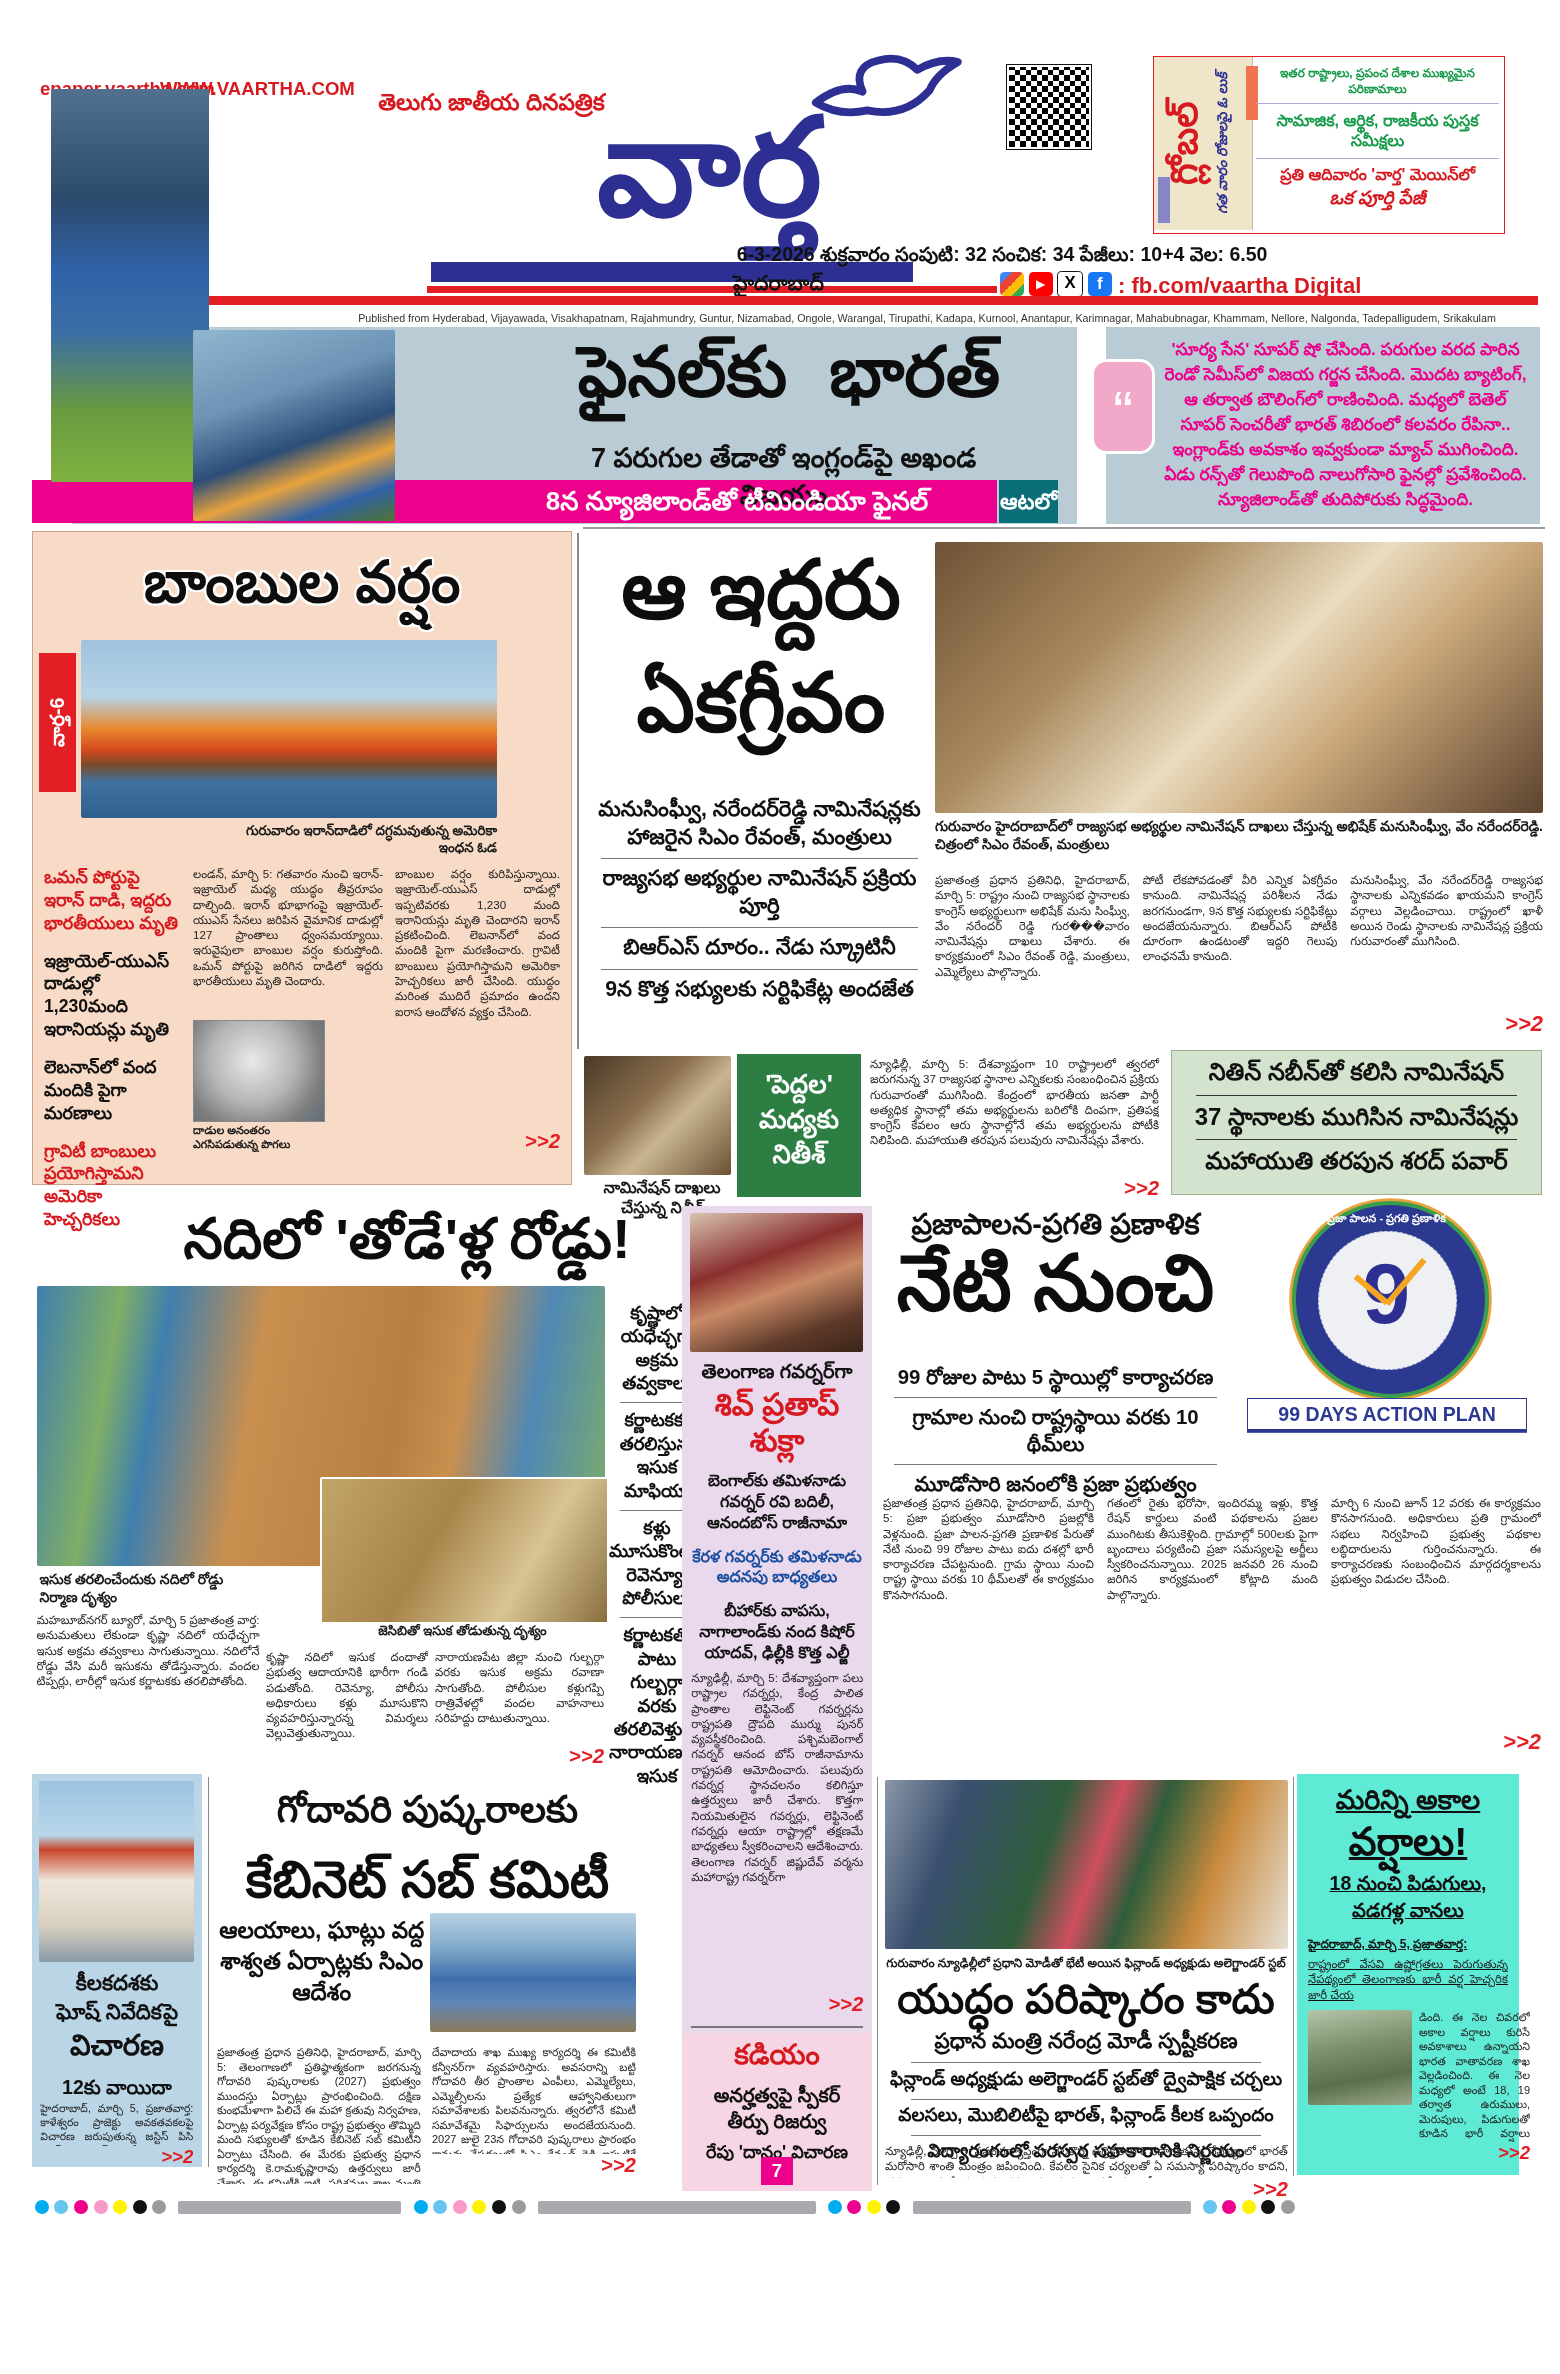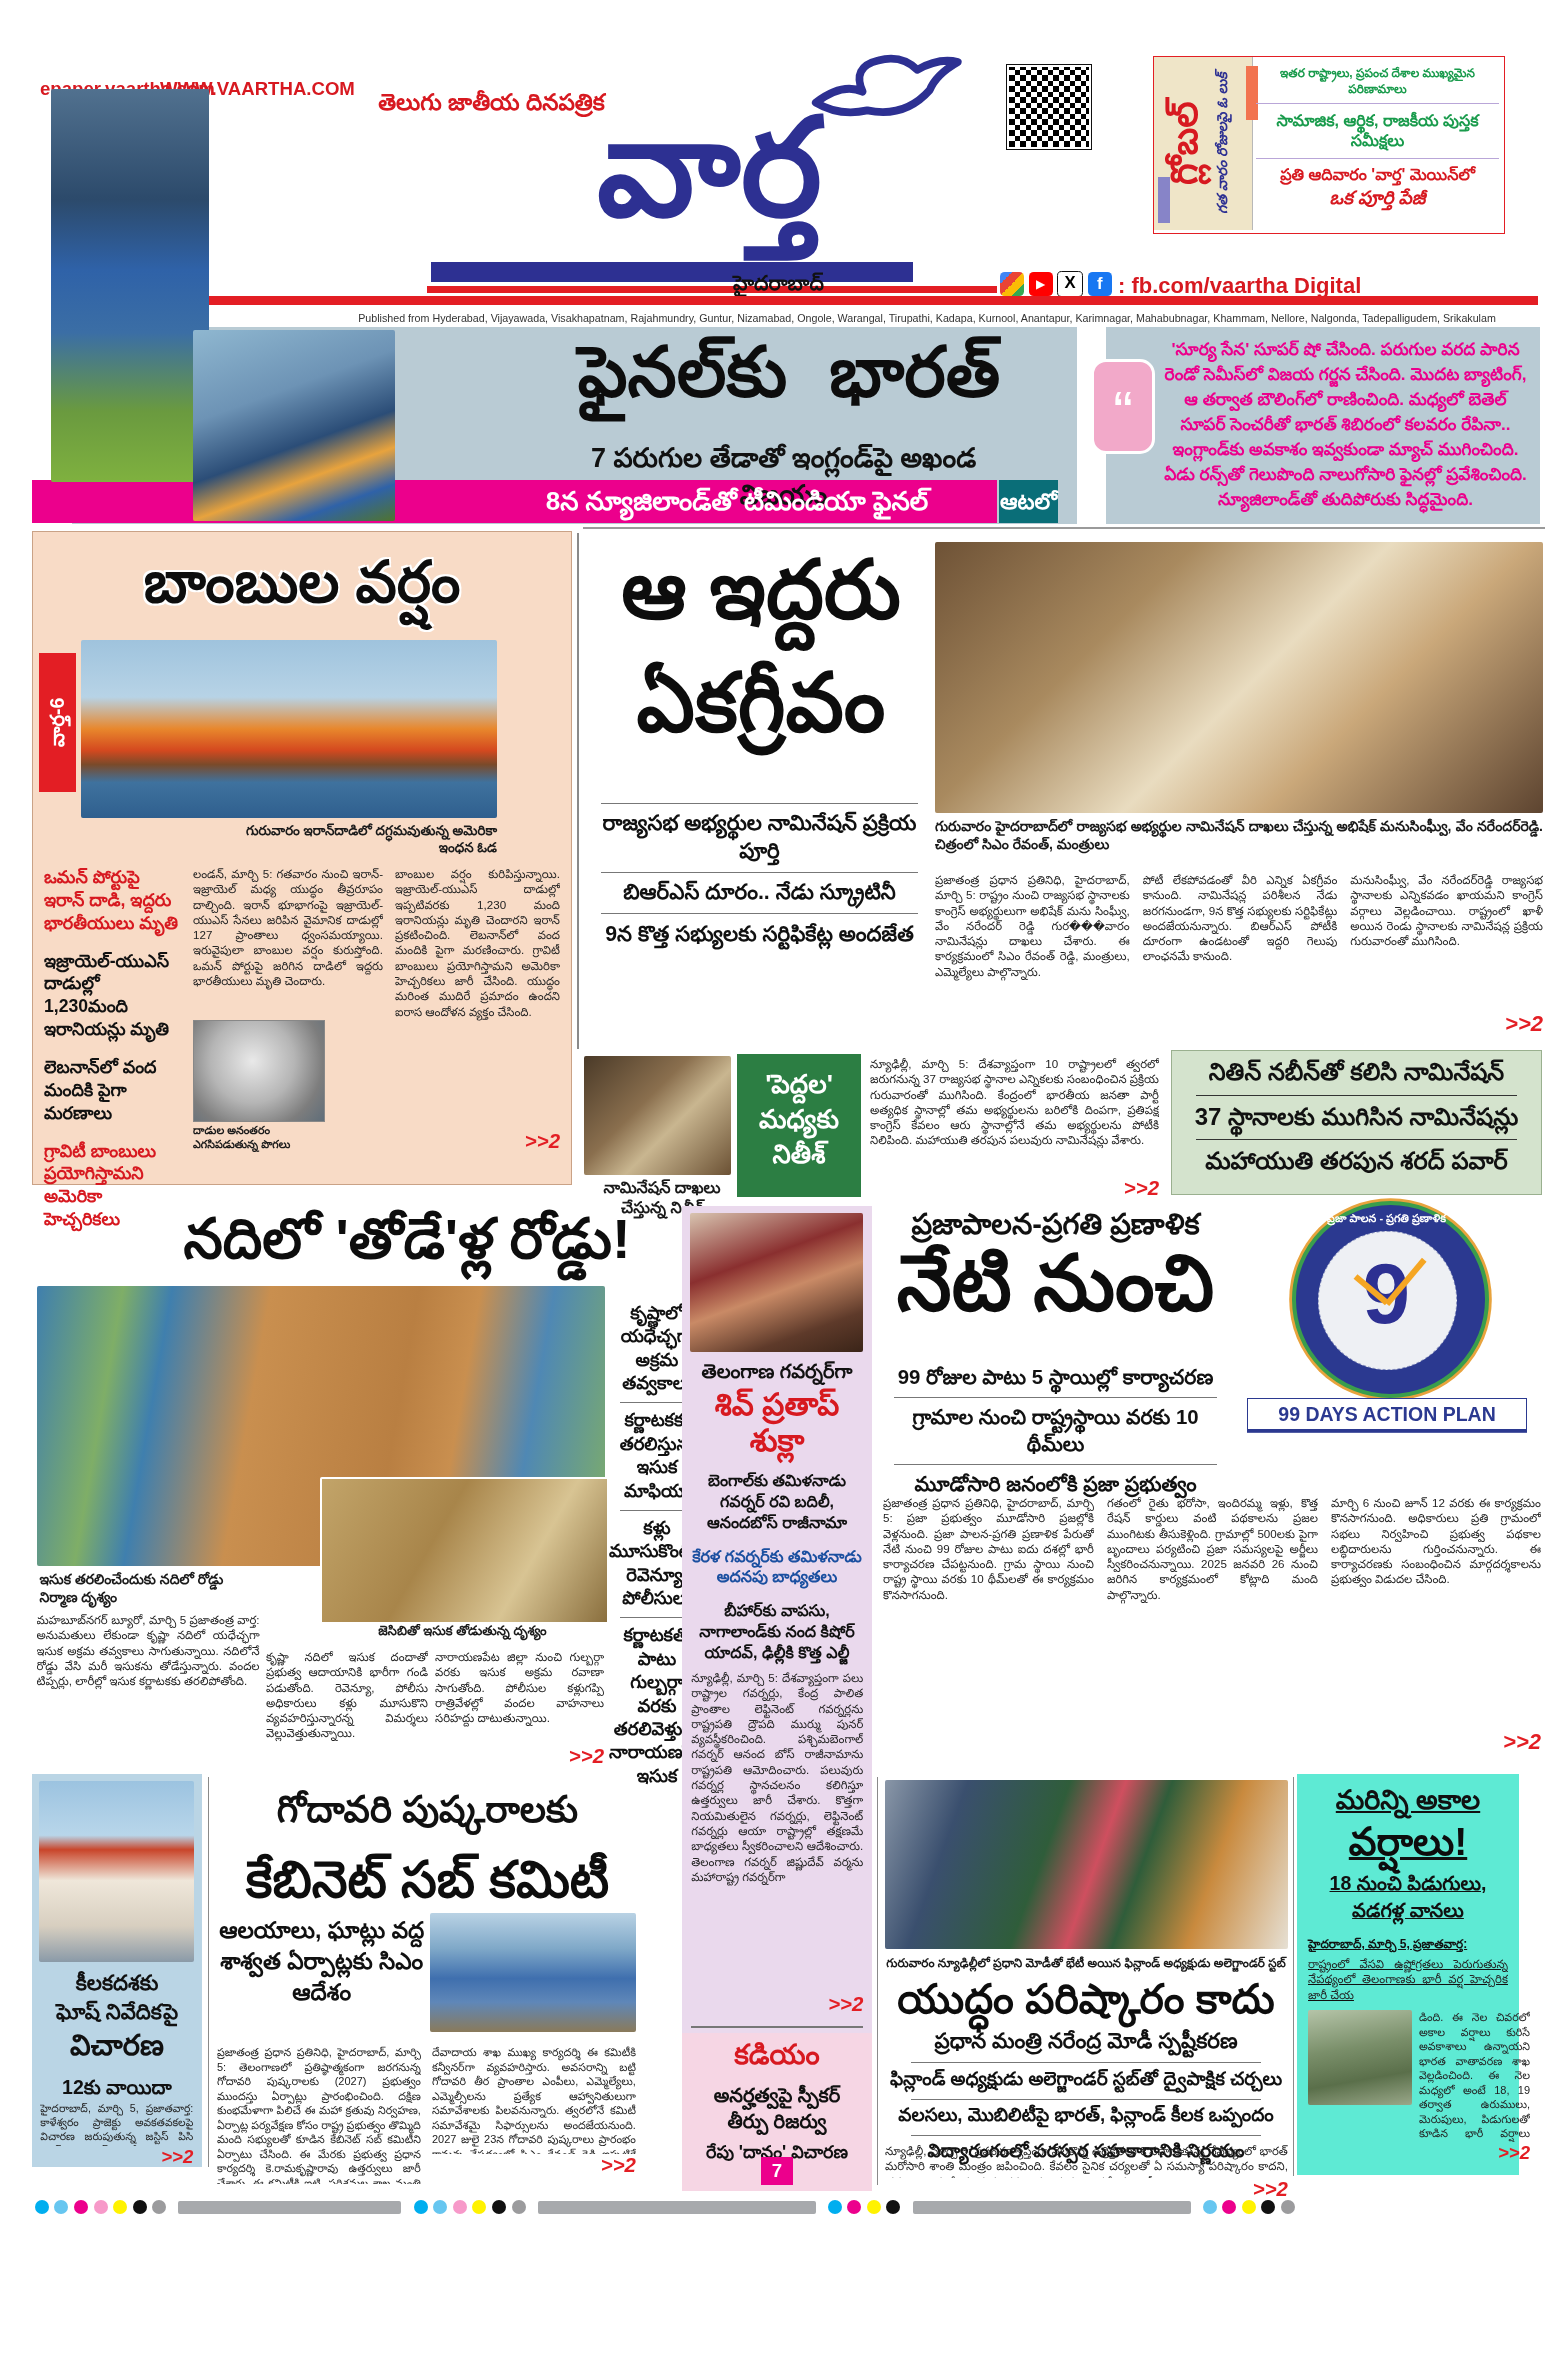--- a/index.html
+++ b/index.html
@@ -56,20 +56,21 @@
       <div class="abs" style="left:3.7px;bottom:7.4px;width:12px;height:46px;background:#8784c8;"></div>
     </div>
     <div class="abs" style="left:102px;top:1.9px;width:243px;height:169px;">
       <div class="b ctr" style="color:#199b4c;font-size:12px;padding:7.4px 3.7px 5.6px;line-height:1.3;border-bottom:0.9px solid #b9a6d8;">ఇతర రాష్ట్రాలు, ప్రపంచ దేశాల ముఖ్యమైన పరిణామాలు</div>
       <div class="b ctr" style="color:#199b4c;font-size:16px;padding:6.5px 3.7px 5.6px;line-height:1.3;border-bottom:0.9px solid #b9a6d8;">సామాజిక, ఆర్థిక, రాజకీయ పుస్తక సమీక్షలు</div>
       <div class="b ctr red" style="font-size:16px;padding:6.5px 3.7px 1.9px;line-height:1.25;">ప్రతి ఆదివారం 'వార్త' మెయిన్‌లో</div>
       <div class="b ctr red" style="font-size:18.6px;padding:0 3.7px;font-style:italic;">ఒక పూర్తి పేజీ</div>
     </div>
   </div>
 
+  <div class="abs b ctr" style="left:640px;top:243px;width:724px;font-size:19.5px;color:#111;">6-3-2026 శుక్రవారం సంపుటి: 32 సంచిక: 34  పేజీలు: 10+4  వెల: 6.50</div>
   <div class="abs b" style="left:733px;top:272px;font-size:20.4px;">హైదరాబాద్</div>
   <div class="abs" style="left:1000px;top:271px;">
     <span class="icon" style="background:linear-gradient(135deg,#4285f4 25%,#ea4335 25% 50%,#fbbc05 50% 75%,#34a853 75%);"></span><span class="icon" style="background:#ff0000;color:#fff;text-align:center;line-height:24px;font-size:12px;">▶</span><span class="icon b" style="background:#fff;border:0.9px solid #111;color:#000;text-align:center;line-height:22px;font-size:16.7px;">X</span><span class="icon b" style="background:#1877f2;color:#fff;text-align:center;line-height:24px;font-size:16.7px;">f</span>
   </div>
   <div class="abs b red" style="left:1118px;top:273px;font-size:22px;">: fb.com/vaartha Digital</div>
   <div class="abs" style="left:88px;top:296px;width:1450px;height:9.3px;background:#e31e24;"></div>
   <div class="abs ctr" style="left:315px;top:312px;width:1224px;font-size:10.7px;color:#333;">Published from Hyderabad, Vijayawada, Visakhapatnam, Rajahmundry, Guntur, Nizamabad, Ongole, Warangal, Tirupathi, Kadapa, Kurnool, Anantapur,  Karimnagar, Mahabubnagar, Khammam, Nellore, Nalgonda, Tadepalligudem, Srikakulam</div>
 
   <div class="abs" style="left:72px;top:327px;width:1005px;height:197px;background:#b9cbd4;"></div>
   <div class="abs" style="left:32px;top:480px;width:965px;height:43px;background:#ec008c;z-index:2;"></div>
@@ -110,20 +111,21 @@
   <div class="abs" style="left:583px;top:527px;width:962px;height:1.9px;background:#9a9a9a;"></div>
   <div class="vrule" style="left:577px;top:533px;height:516px;"></div>
 
   <div class="abs hl ctr" style="left:594px;top:660px;width:334px;font-size:82px;">ఏకగ్రీవం</div>
   <div class="abs hl ctr" style="left:594px;top:547px;width:334px;font-size:82px;">ఆ ఇద్దరు</div>
 
   <div class="photo" style="left:935px;top:542px;width:608px;height:271px;background:linear-gradient(135deg,#6e5236 0%,#a98a5f 30%,#e9dcc0 52%,#caa87a 68%,#5d4430 100%);"></div>
   <div class="abs cap jst" style="left:935px;top:818px;width:608px;font-size:14px;">గురువారం హైదరాబాద్‌లో రాజ్యసభ అభ్యర్థుల నామినేషన్ దాఖలు చేస్తున్న అభిషేక్ మనుసింఘ్వీ, వేం నరేందర్‌రెడ్డి. చిత్రంలో సిఎం రేవంత్, మంత్రులు</div>
 
   <div class="abs" style="left:590px;top:796px;width:339px;">
+    <div class="b ctr" style="font-size:21.3px;line-height:1.3;">మనుసింఘ్వీ, నరేందర్‌రెడ్డి నామినేషన్లకు హాజరైన సిఎం రేవంత్, మంత్రులు</div>
     <div class="sep"></div>
     <div class="b ctr" style="font-size:21.3px;line-height:1.3;">రాజ్యసభ అభ్యర్థుల నామినేషన్ ప్రక్రియ పూర్తి</div>
     <div class="sep"></div>
     <div class="b ctr" style="font-size:21.3px;line-height:1.3;">బిఆర్‌ఎస్ దూరం.. నేడు స్క్రూటినీ</div>
     <div class="sep"></div>
     <div class="b ctr" style="font-size:21.3px;line-height:1.3;">9న కొత్త సభ్యులకు సర్టిఫికేట్ల అందజేత</div>
   </div>
 
   <div class="abs" style="left:935px;top:872px;width:608px;height:176px;display:flex;gap:13px;">
     <div class="body jst" style="width:195px;">ప్రజాతంత్ర ప్రధాన ప్రతినిధి, హైదరాబాద్, మార్చి 5: రాష్ట్రం నుంచి రాజ్యసభ స్థానాలకు కాంగ్రెస్ అభ్యర్థులుగా అభిషేక్ మను సింఘ్వీ, వేం నరేందర్ రెడ్డి గుర���వారం నామినేషన్లు దాఖలు చేశారు. ఈ కార్యక్రమంలో సిఎం రేవంత్ రెడ్డి, మంత్రులు, ఎమ్మెల్యేలు పాల్గొన్నారు.</div>

